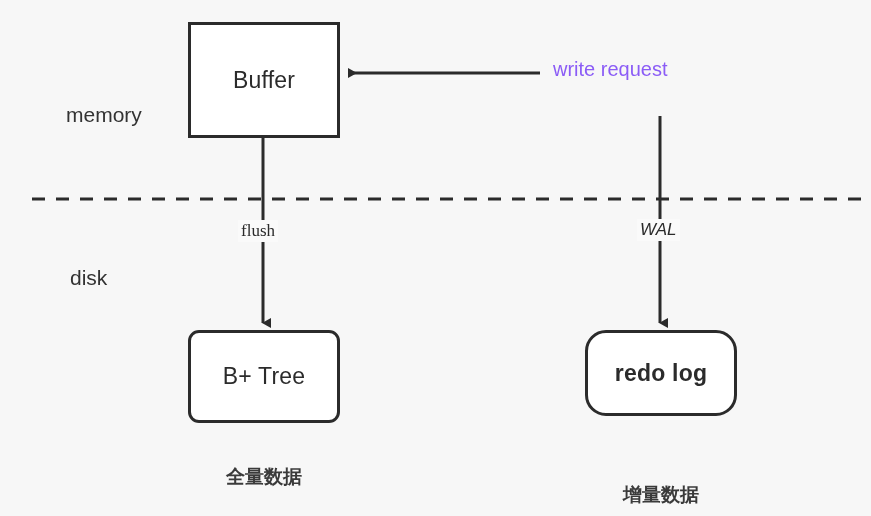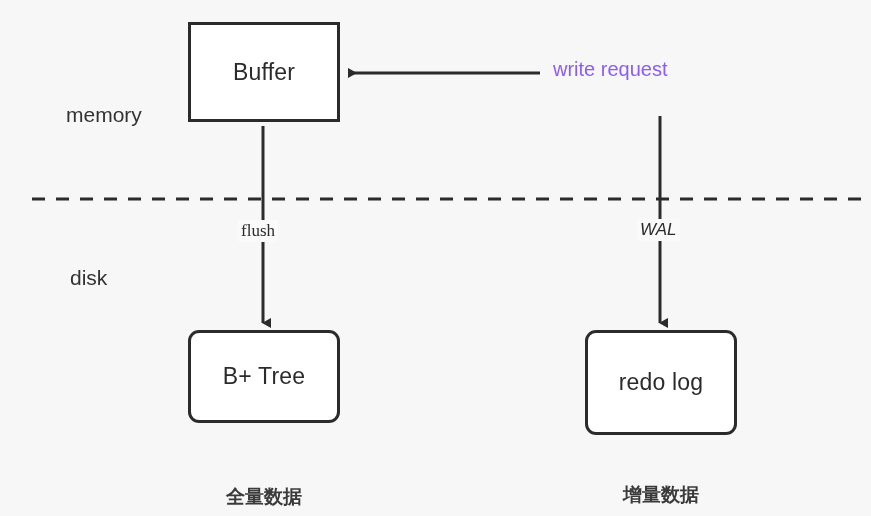--- a/index.html
+++ b/index.html
@@ -33,36 +33,37 @@
   .node-label {
     font-size: 23px;
     color: #2b2b2b;
     letter-spacing: 0.2px;
     white-space: nowrap;
   }
   #buffer-node {
     left: 188px;
     top: 22px;
     width: 152px;
-    height: 100px;
+    height: 116px;
     border-radius: 0px;
   }
   #btree-node {
     left: 188px;
     top: 330px;
     width: 152px;
     height: 93px;
     border-radius: 11px;
   }
   #redolog-node {
     left: 585px;
     top: 330px;
     width: 152px;
-    height: 105px;
-    border-radius: 11px;
+    height: 86px;
+    border-radius: 21px;
+    font-weight: bold;
   }
   .zone-label {
     position: absolute;
     font-size: 21px;
     color: #333333;
     white-space: nowrap;
   }
   #memory-label {
     left: 42px;
     top: 103px;
@@ -93,21 +94,21 @@
   .caption {
     position: absolute;
     font-size: 19px;
     font-weight: bold;
     color: #3a3a3a;
     white-space: nowrap;
     text-align: center;
   }
   #btree-caption {
     left: 188px;
-    top: 484px;
+    top: 464px;
     width: 152px;
   }
   #redolog-caption {
     left: 585px;
     top: 482px;
     width: 152px;
   }
   #write-request-label {
     position: absolute;
     left: 553px;

